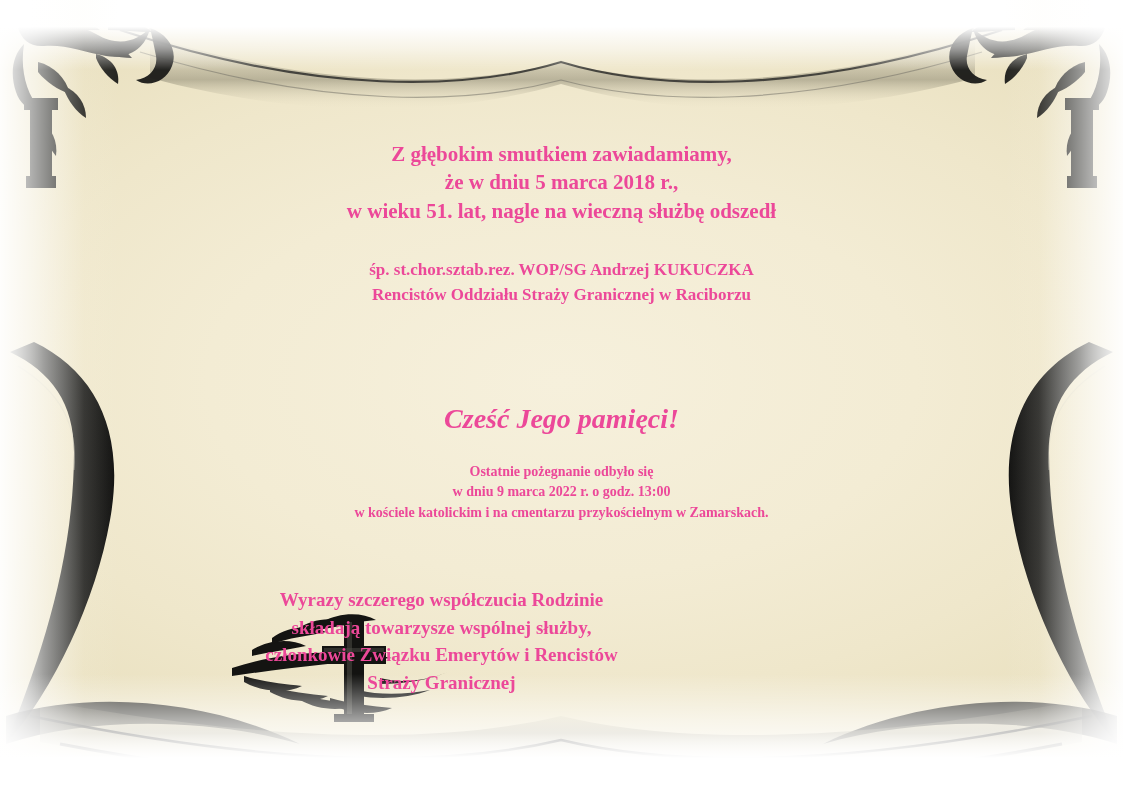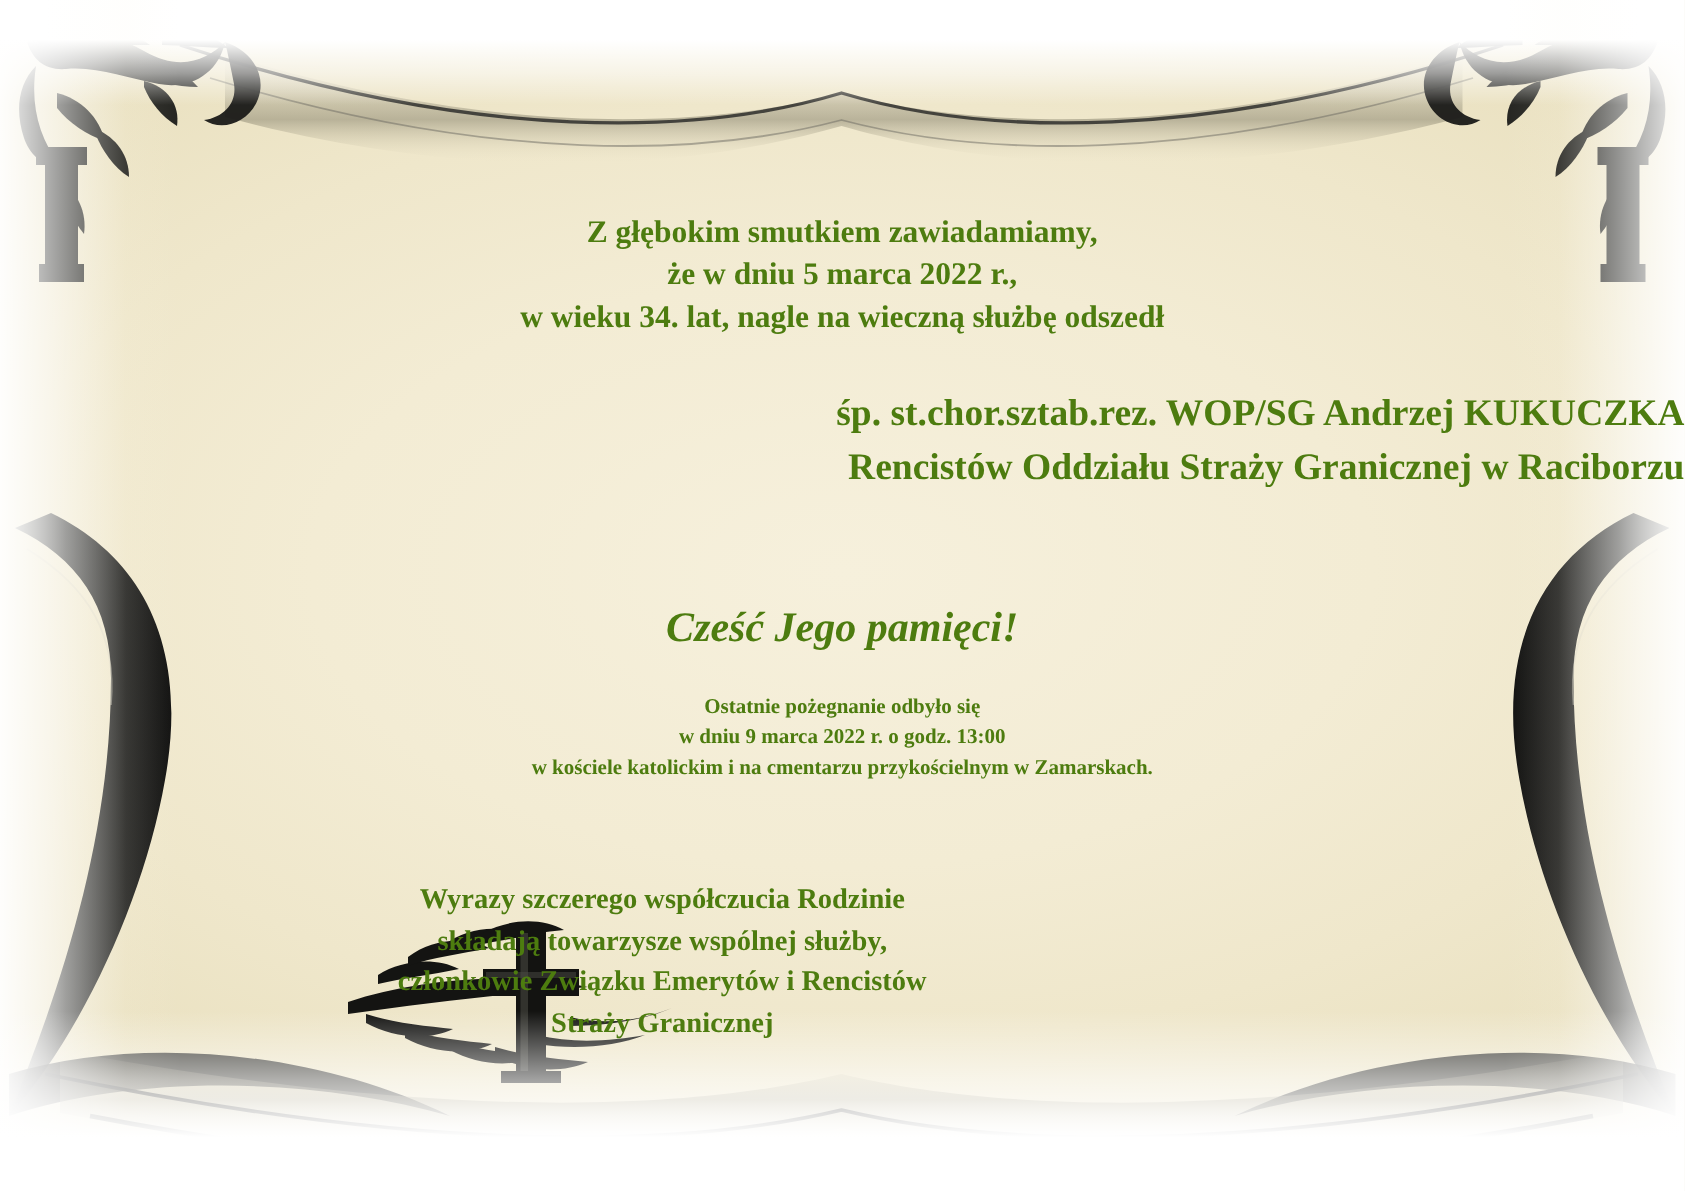--- a/index.html
+++ b/index.html
@@ -56,28 +56,28 @@
   
   .content {
     position: absolute;
     left: 0; top: 0;
     width: 1123px; height: 794px;
   }
   .stanza {
     position: absolute;
     width: 1123px;
     text-align: center;
-    color: #4d7c0f;
+    color: #ec4899;
     font-weight: bold;
     line-height: 1.35;
   }
   .line { display: block; white-space: nowrap; }
 
   .s-intro      { top: 140px; font-size: 21px; }
-  .s-name       { top: 258px; font-size: 25px; line-height: 1.45; text-align: right; }
+  .s-name       { top: 258px; font-size: 17px; line-height: 1.45; }
   .s-honor      { top: 400px; font-size: 28px; font-style: italic; }
   .s-funeral    { top: 462px; font-size: 14px; line-height: 1.45; }
   .s-condolence { top: 586px; font-size: 19px; line-height: 1.45; text-align: center; width: 883px; box-sizing: border-box;}
 </style>
 </head>
 <body>
 
 <div id="page">
 
   <div class="scroll-base"></div>
@@ -185,22 +185,22 @@
 
   <div class="top-white"></div>
   <div class="edge-shade-left"></div>
   <div class="edge-shade-right"></div>
   <div class="bottom-white"></div>
 
   <div class="content">
 
     <div class="stanza s-intro">
       <span class="line">Z głębokim smutkiem zawiadamiamy,</span>
-      <span class="line">że w dniu 5 marca 2022 r.,</span>
-      <span class="line">w wieku 34. lat, nagle na wieczną służbę odszedł</span>
+      <span class="line">że w dniu 5 marca 2018 r.,</span>
+      <span class="line">w wieku 51. lat, nagle na wieczną służbę odszedł</span>
     </div>
 
     <div class="stanza s-name">
       <span class="line">śp. st.chor.sztab.rez. WOP/SG Andrzej KUKUCZKA</span>
       <span class="line">Rencistów Oddziału Straży Granicznej w Raciborzu</span>
     </div>
 
     <div class="stanza s-honor">
       <span class="line">Cześć Jego pamięci!</span>
     </div>

